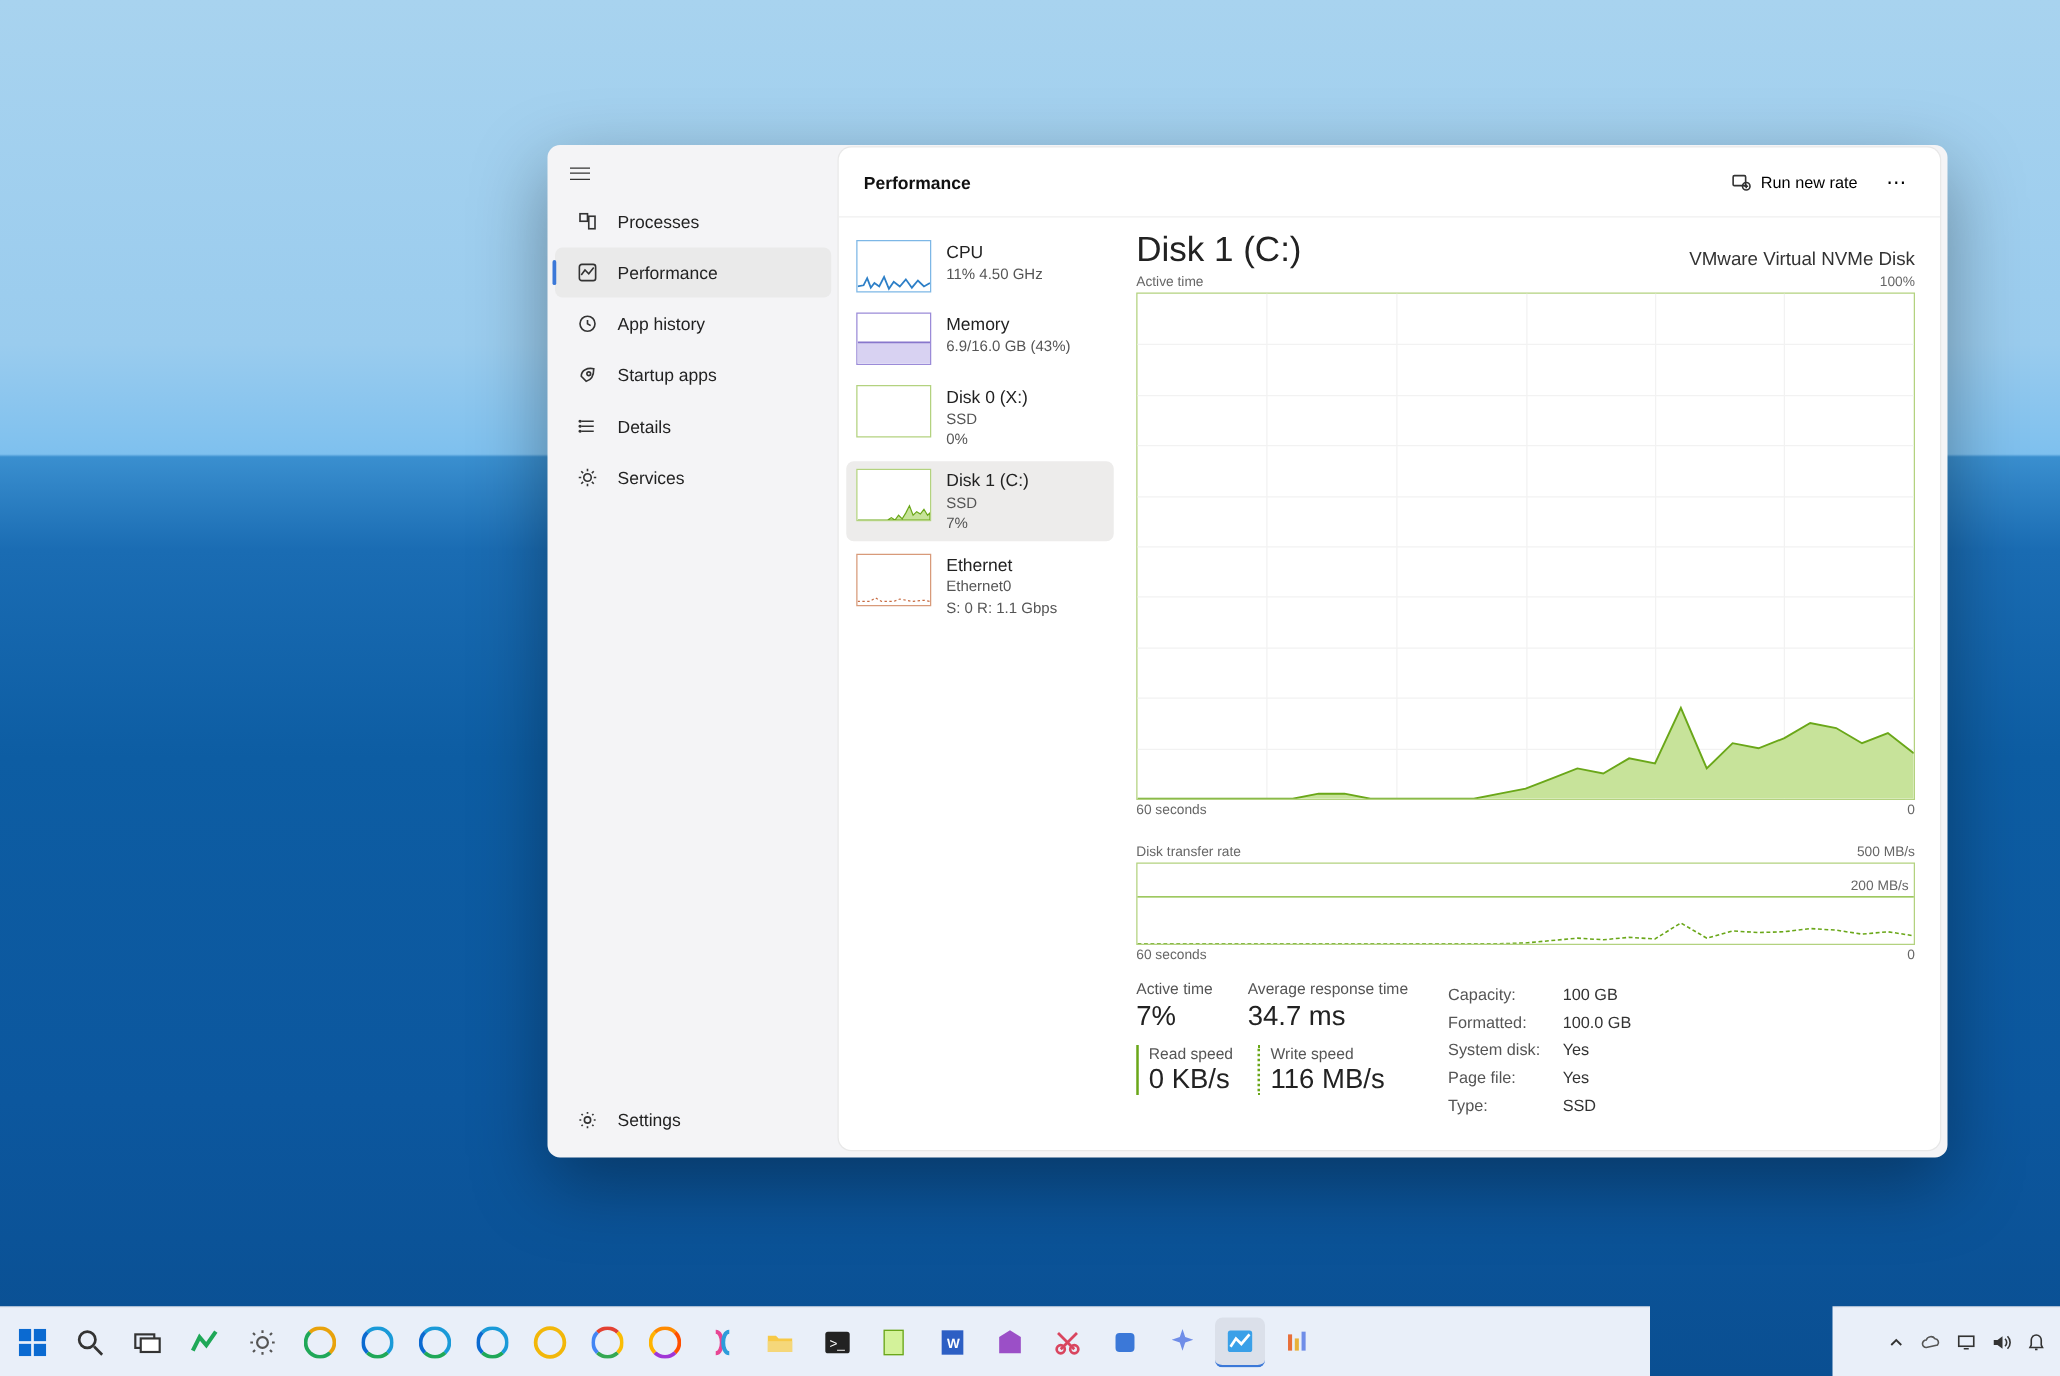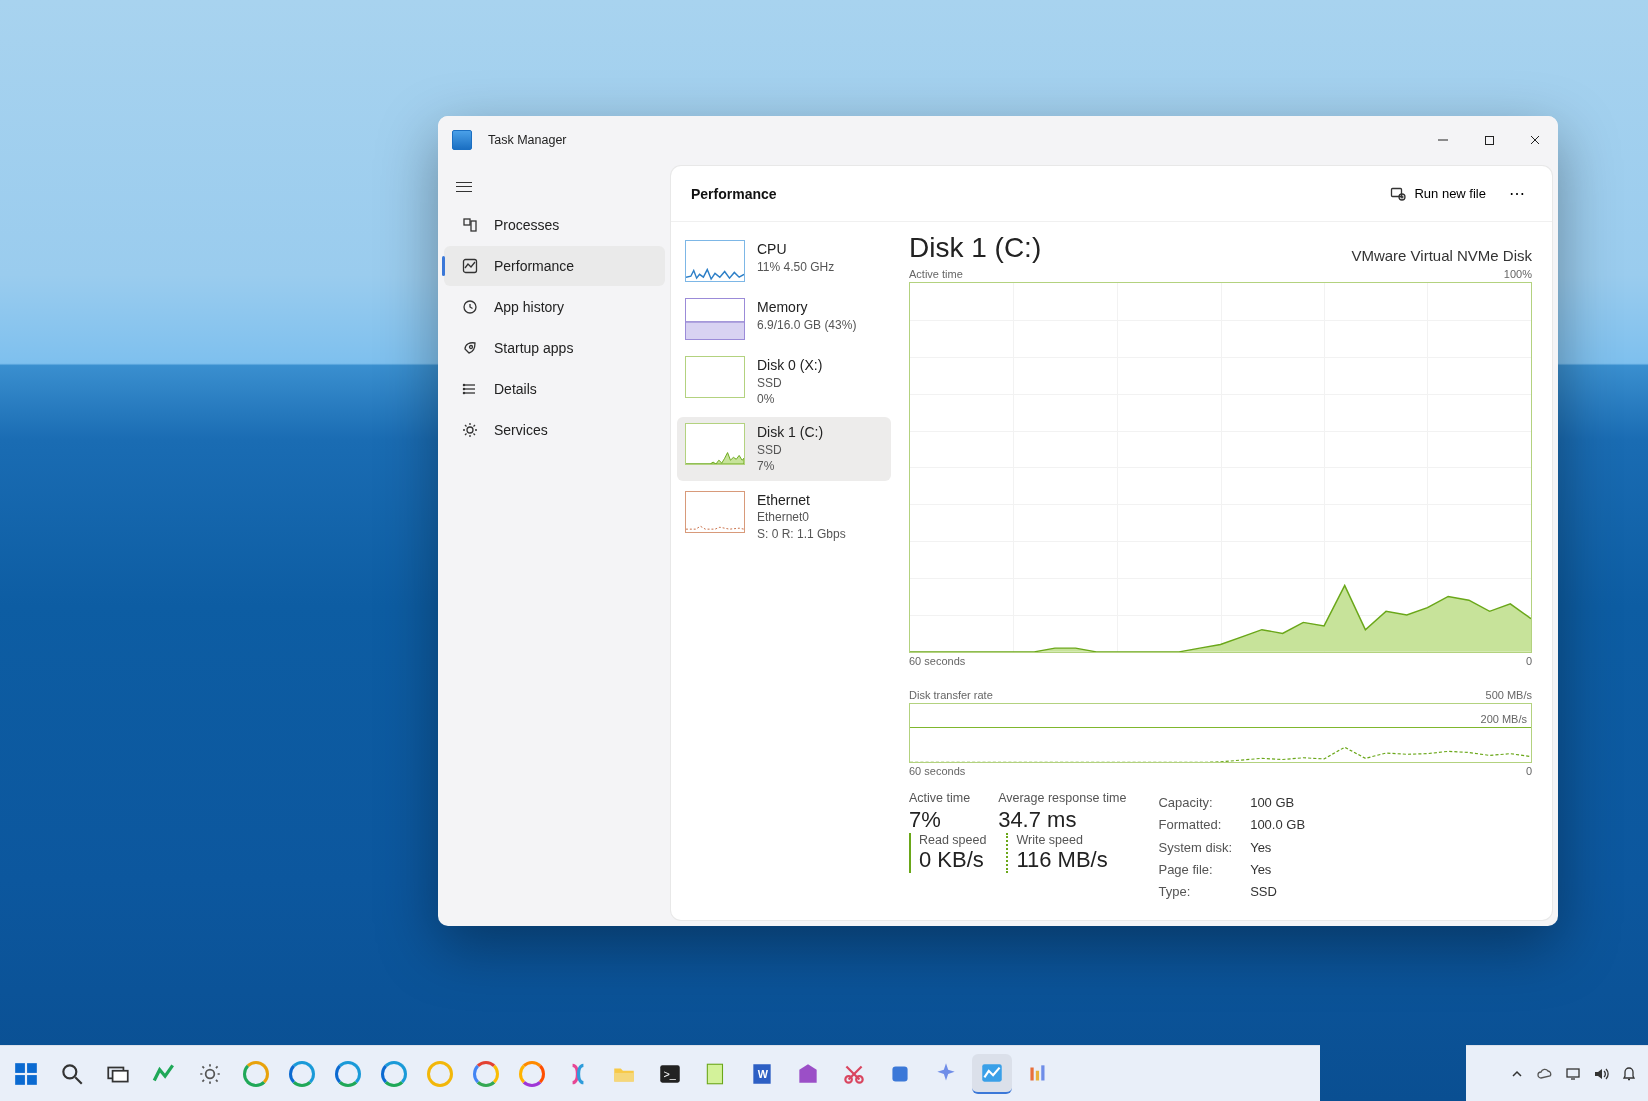--- a/index.html
+++ b/index.html
@@ -96,21 +96,21 @@
   .grid { position:absolute; inset:0; }
   .gridline-h { position:absolute; left:0; right:0; border-top:1px solid #f2f2f2; }
   .gridline-v { position:absolute; top:0; bottom:0; border-left:1px solid #f2f2f2; }
   .axis { display:flex; justify-content:space-between; font-size:11px; color:#666; margin-top:2px; }
   .smallchart { height:66px; border:1px solid #b3d27f; position:relative; margin-top:2px; background:#fff; }
   .midline { position:absolute; left:0; right:0; top:40%; border-top:1px solid #7fb72d; z-index:2; }
   .smallchart .inner200 { position:absolute; right:4px; top:calc(40% - 14px); font-size:11px; color:#666; }
   .stats { display:flex; gap:30px; margin-top:14px; font-size:13px; color:#333; }
   .statcol .lbl { font-size:12.5px; color:#555; }
   .statcol .val { font-size:22px; color:#222; margin-top:2px; }
-  .rwpair { display:flex; gap:20px; }
+  .rwpair { display:flex; gap:20px; margin-top:10px; }
   .rw { border-left:2px dotted #6aa719; padding-left:8px; }
   .rw.read { border-left-style:solid; }
   .rw .lbl { font-size:12.5px; color:#555; }
   .rw .val { font-size:22px; color:#222; }
   .props { font-size:13px; color:#333; line-height:1.55; }
   .props td:first-child { color:#555; padding-right:16px; }
   
   .taskbar {
     position:absolute; left:0; bottom:0; right:328px; height:56px;
     background:rgba(243,246,253,0.96);
@@ -129,42 +129,20 @@
     display:flex; align-items:center; justify-content:flex-end; gap:6px;
     padding:0 8px; border-top:1px solid rgba(0,0,0,0.06);
   }
   .tray { width:22px; height:22px; display:flex; align-items:center; justify-content:center; color:#333; }
   .circle { width:20px; height:20px; border:3px solid; border-radius:50%; display:inline-block; }
 </style>
 </head>
 <body>
 
 <div class="window">
-  <div class="titlebar">
-    <span class="app-icon"></span>
-    <span class="title-text">Task Manager</span>
-    <div class="winctrls">
-      <div class="winbtn">
-        <svg width="12" height="12">
-            <line x1="1" y1="6" x2="11" y2="6" stroke="#222" stroke-width="1"></line>
-          </svg>
-      </div>
-      <div class="winbtn">
-        <svg width="11" height="11">
-            <rect x="1.5" y="1.5" width="8" height="8" fill="none" stroke="#222" stroke-width="1"></rect>
-          </svg>
-      </div>
-      <div class="winbtn close">
-        <svg width="12" height="12">
-            <line x1="2" y1="2" x2="10" y2="10" stroke="currentColor" stroke-width="1"></line>
-            <line x1="10" y1="2" x2="2" y2="10" stroke="currentColor" stroke-width="1"></line>
-          </svg>
-      </div>
-    </div>
-  </div>
 
   <div class="body">
 
     <div class="sidebar">
       <div class="hamburger">
         <span></span>
           <span></span>
           <span></span>
       </div>
       <div class="nav">
@@ -221,34 +199,43 @@
           <span class="navicon">
             <svg width="16" height="16" viewBox="0 0 16 16" fill="none" stroke="#333" stroke-width="1.3">
                 <circle cx="8" cy="8" r="3"></circle>
                 <path d="M8 1v2M8 13v2M1 8h2M13 8h2M3 3l1.5 1.5M11.5 11.5L13 13M13 3l-1.5 1.5M4.5 11.5L3 13"></path>
               </svg>
           </span>
           <span>Services</span>
         </div>
       </div>
       <div class="spacer"></div>
+      <div class="navitem" style="margin-bottom:10px">
+        <span class="navicon">
+          <svg width="16" height="16" viewBox="0 0 16 16" fill="none" stroke="#333" stroke-width="1.3">
+              <circle cx="8" cy="8" r="2.5"></circle>
+              <path d="M8 1.5v1.5M8 13v1.5M1.5 8H3M13 8h1.5M3.2 3.2l1 1M11.8 11.8l1 1M12.8 3.2l-1 1M4.2 11.8l-1 1"></path>
+            </svg>
+        </span>
+        <span>Settings</span>
+      </div>
     </div>
 
     <div class="content">
       <div class="content-header">
         <h2>Performance</h2>
         <div class="header-actions">
           <div class="runtask">
             <svg width="16" height="16" viewBox="0 0 16 16" fill="none" stroke="#333" stroke-width="1.3">
                 <rect x="1.5" y="2.5" width="10" height="8" rx="1"></rect>
                 <circle cx="12" cy="11" r="3"></circle>
                 <line x1="12" y1="9.5" x2="12" y2="12.5"></line>
                 <line x1="10.5" y1="11" x2="13.5" y2="11"></line>
               </svg>
-            <span>Run new file</span>
+            <span>Run new rate</span>
           </div>
           <div class="more">⋯</div>
         </div>
       </div>
 
       <div class="perf-body">
 
         <div class="reslist">
           <div class="resitem">
             <div class="mini" style="border-color:#7db7e6">

